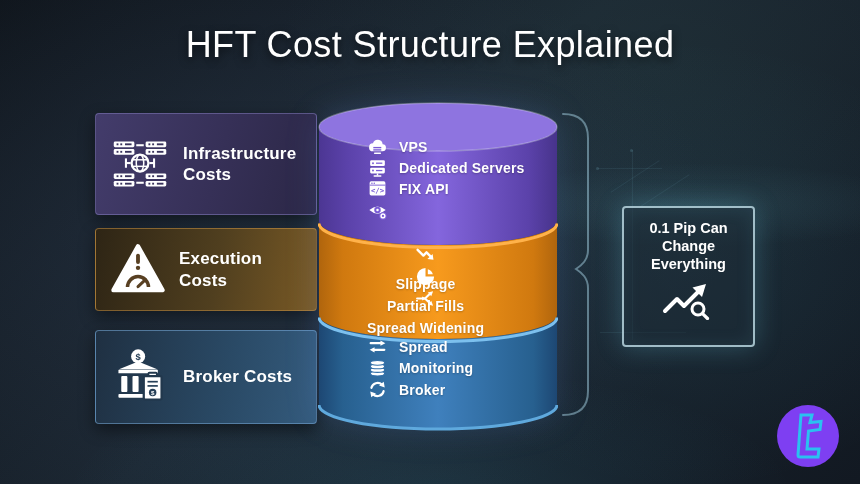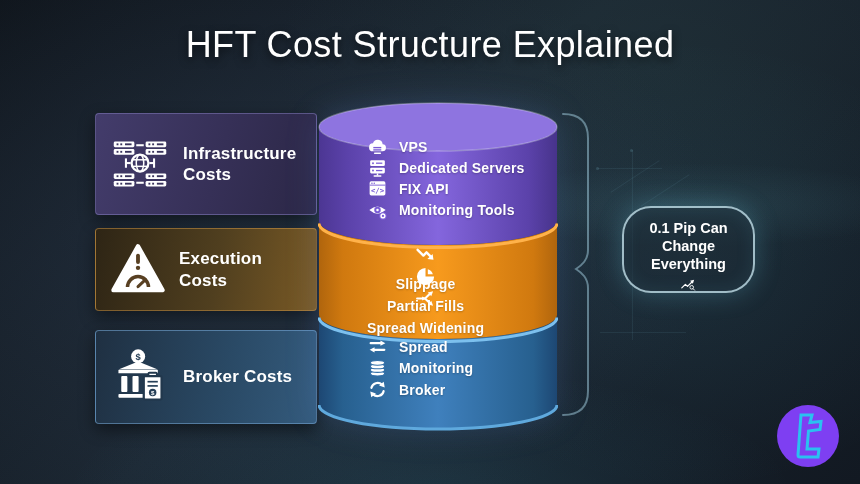--- a/index.html
+++ b/index.html
@@ -48,22 +48,22 @@
   .seg-list .row { display:flex; align-items:center; gap:11px; }
   .seg-list .row svg { width:21px; height:21px; flex:0 0 auto; }
   .row-label { color:#fff; font-size:14px; font-weight:600; letter-spacing:0.2px;
     text-shadow:0 1px 2px rgba(0,0,0,0.25); white-space:nowrap; }
   .list-infra  { top:136px; } .list-infra .row  { height:21.2px; }
   .list-exec   { top:244px; } .list-exec .row   { height:22px;flex-direction:column; }
   .list-broker { top:336px; } .list-broker .row { height:21.5px; }
   
   .bracket { position:absolute; left:556px; top:104px; width:64px; height:330px; }
   .callout {
-    position:absolute; left:622px; top:206px; width:133px; height:87px;
-    border-radius:29px; border:2px solid rgba(205,238,248,0.75);
+    position:absolute; left:622px; top:206px; width:133px; height:141px;
+    border-radius:4px; border:2px solid rgba(205,238,248,0.75);
     background:rgba(30,44,54,0.55);
     box-shadow:0 0 26px rgba(110,200,225,0.28), inset 0 0 18px rgba(110,200,225,0.10);
     display:flex; flex-direction:column; align-items:center; padding-top:11px;
   }
   .callout-text { color:#fff; font-weight:bold; font-size:14.5px; text-align:center;
     line-height:1.25; width:112px; }
   .callout-icon { margin-top:5px; }
   
   .circ { position:absolute; background:rgba(130,200,220,0.09); }
   .circ-v1 { left:632px; top:150px; width:1px; height:190px; }
@@ -245,21 +245,20 @@
       <span class="row-label">FIX API</span>
     </div>
     <div class="row">
       <svg viewBox="0 0 20 20">
         <path d="M2.2 9.6 Q10 2.8 17.8 9.6 Q10 16.4 2.2 9.6 Z" fill="#ffffff"></path>
         <circle cx="10" cy="9.6" r="3.1" fill="#7a5cd6"></circle>
         <circle cx="10" cy="9.6" r="1.2" fill="#ffffff"></circle>
         <circle cx="15.2" cy="15.2" r="3" fill="#ffffff" stroke="#7a5cd6" stroke-width="1"></circle>
         <circle cx="15.2" cy="15.2" r="1.1" fill="#7a5cd6"></circle>
       </svg>
-      <span class="row-label">Monitoring Tools</span>
     </div>
   </div>
 
   <div class="seg-list list-exec">
     <div class="row">
       <svg viewBox="0 0 20 20">
         <path d="M2.5 5.5 L8 11 L11 8 L14.5 11.5" stroke="#ffffff" stroke-width="2.3" fill="none" stroke-linecap="round" stroke-linejoin="round"></path>
         <polygon points="17.6,15 16.8,9.6 11.8,14.4" fill="#ffffff"></polygon>
       </svg>
       <span class="row-label">Slippage</span>

